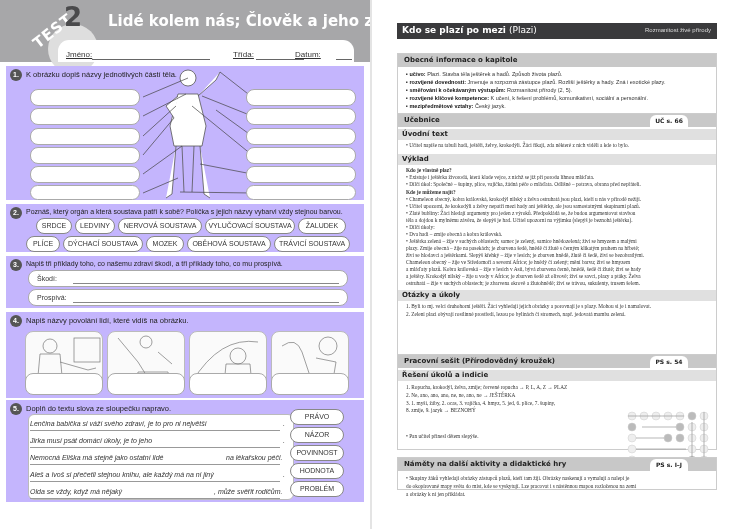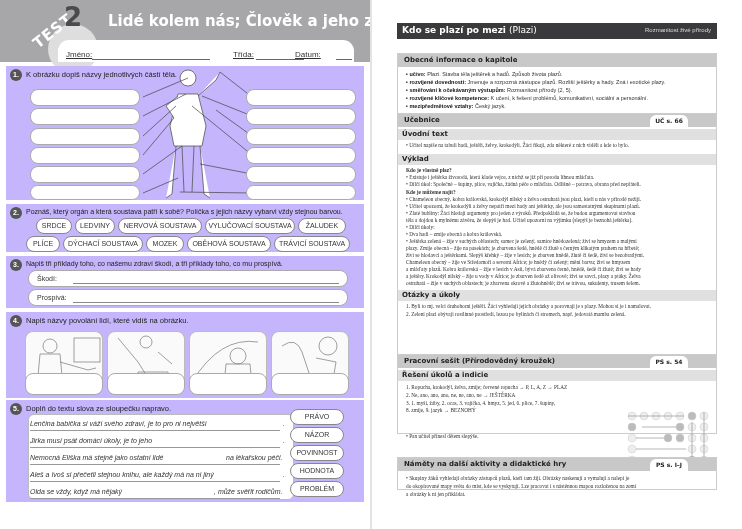--- a/index.html
+++ b/index.html
@@ -255,21 +255,21 @@
     <div class="line" style="top:152px">     a mláďaty plazů. Kobra královská – žije v lesích v Asii, bývá zbarvena černě, hnědě, šedě či žlutě; živí se hady</div>
     <div class="line" style="top:159px">     a ještěry. Krokodýl nilský – žije u vody v Africe; je zbarven šedě až olivově; živí se savci, plazy a ptáky. Želva</div>
     <div class="line" style="top:166px">     ostruhatá – žije v suchých oblastech; je zbarvena okrově a žlutohnědě; živí se trávou, sukulenty, trusem šelem.</div>
     <div class="sub" style="top:176px">
         <div class="t">Otázky a úkoly</div>
       </div>
     <div class="line" style="top:189px">1. Byli to mj. velcí druhohorní ještěři. Žáci vyhledají jejich obrázky a porovnají je s plazy. Mohou si je i namalovat.</div>
     <div class="line" style="top:197px">2. Zelení plazi obývají rostlinné prostředí, lezou po bylinách či stromech, např. jedovatá mamba zelená.</div>
   </div>
 
-  <div class="box" style="top:354px;height:80px">
+  <div class="box" style="top:354px;height:96px">
     <div class="bh" style="top:0">
       <div class="t">Pracovní sešit (Přírodovědný kroužek)</div>
       <div class="tag">PS s. 54</div>
     </div>
     <div class="sub" style="top:15px">
         <div class="t">Řešení úkolů a indicie</div>
       </div>
     <div class="line" style="top:29px">1. Ropucha, krokodýl, želva, zmije; červené ropucha → P, L, A, Z → PLAZ</div>
     <div class="line" style="top:37px">2. Ne, ano, ano, ano, ne, ne, ano, ne → JEŠTĚRKA</div>
     <div class="line" style="top:45px">3. 1. myši, žáby, 2. ocas, 3. vajíčka, 4. hmyz, 5. jed, 6. plíce, 7. šupiny,</div>

